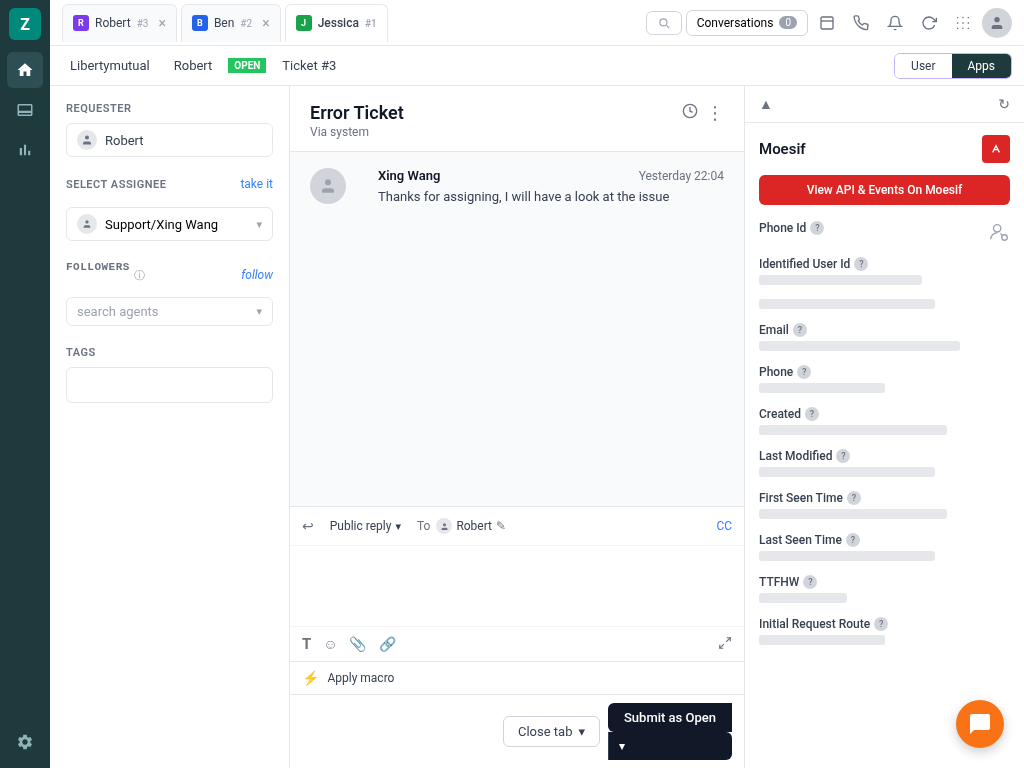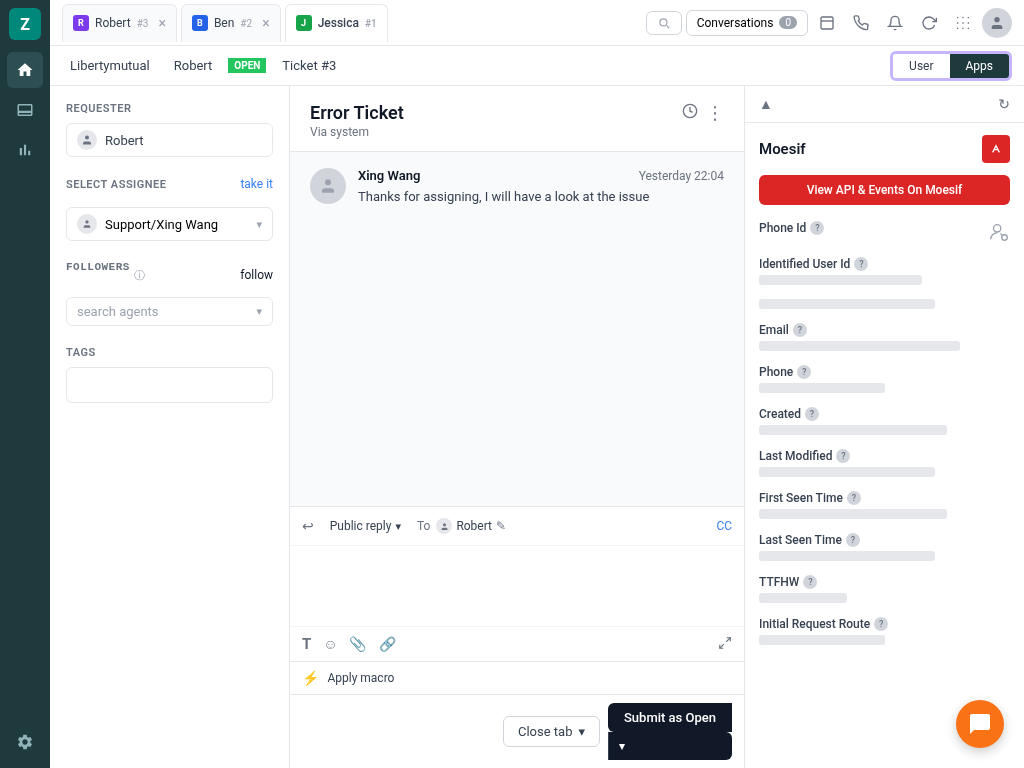--- a/index.html
+++ b/index.html
@@ -143,21 +143,21 @@
       background: #22c55e;
       color: white;
       font-size: 10px;
       font-weight: bold;
       padding: 2px 6px;
       border-radius: 0;
     }
     .breadcrumb-bar-spacer { flex: 1; }
     .user-apps-tabs {
       display: flex;
-      border: 3px solid #c4b5fd;
+      border: 1px solid #c4b5fd;
       border-radius: 6px;
       overflow: hidden;
     }
     .user-apps-tab {
       padding: 5px 16px;
       font-size: 12px;
       cursor: pointer;
       background: white;
       color: #374151;
     }
@@ -229,21 +229,21 @@
       background: #e5e7eb;
       display: flex; align-items: center; justify-content: center;
       color: #6b7280;
       font-size: 10px;
     }
     .followers-header {
       display: flex; align-items: center; justify-content: space-between;
       margin-bottom: 8px;
     }
     .followers-label { display: flex; align-items: center; gap: 4px; }
-    .follow-link { color: #0f172a; font-size: 12px; cursor: pointer; }
+    .follow-link { color: #3b82f6; font-size: 12px; cursor: pointer; font-style: italic; }
     .search-agents-input {
       border: 1px solid #e5e7eb;
       border-radius: 6px;
       padding: 6px 10px;
       display: flex;
       align-items: center;
       justify-content: space-between;
       color: #9ca3af;
       font-size: 13px;
       cursor: pointer;
@@ -289,21 +289,21 @@
     }
     .message-avatar {
       width: 36px; height: 36px;
       border-radius: 50%;
       background: #d1d5db;
       display: flex; align-items: center; justify-content: center;
       color: #6b7280;
       font-size: 14px;
       flex-shrink: 0;
     }
-    .message-content { flex: 1; }
+    .message-content { flex: 1; margin-left: 20px; }
     .message-header {
       display: flex; align-items: center; justify-content: space-between;
       margin-bottom: 4px;
     }
     .message-author { font-weight: 600; color: #111827; font-size: 13px; }
     .message-time { font-size: 12px; color: #6b7280; }
     .message-body { font-size: 13px; color: #374151; line-height: 1.5; }
 
     
     .reply-area {

